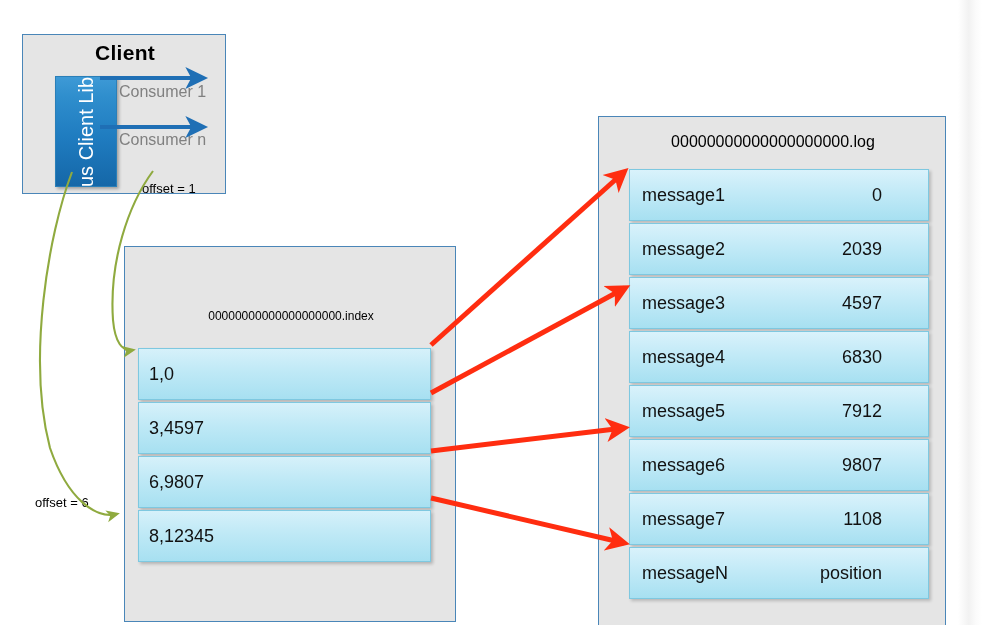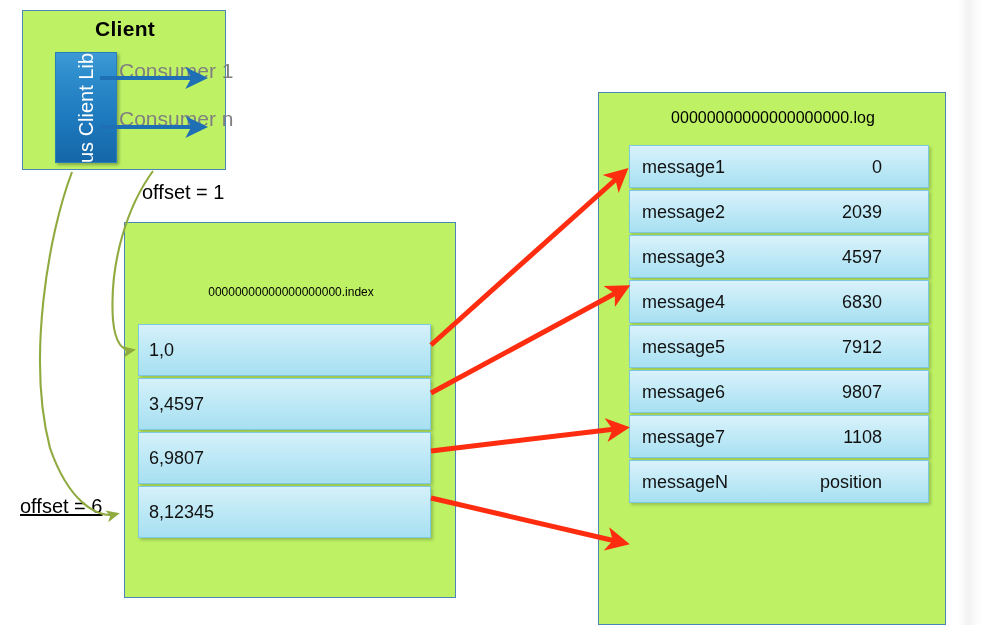--- a/index.html
+++ b/index.html
@@ -21,23 +21,24 @@
     top: 0;
     right: 0;
     width: 24px;
     height: 625px;
     background: linear-gradient(to right, #ffffff 0%, #f2f2f2 45%, #fbfbfb 75%, #ffffff 100%);
   }
 
   
   .panel {
     position: absolute;
-    background: #bef264;
+    background: #e5e5e5;
     border: 1.6px solid #4a86b8;
     box-sizing: border-box;
+    margin-top: 24px;
   }
 
   
   #client-box {
     left: 22px;
     top: 10px;
     width: 204px;
     height: 160px;
   }
   #client-title {
@@ -70,21 +71,21 @@
     transform: translate(-50%, -50%) rotate(-90deg);
     transform-origin: center center;
     white-space: nowrap;
     color: #ffffff;
     font-size: 20px;
     line-height: 1;
   }
   .consumer-label {
     position: absolute;
     color: #808080;
-    font-size: 21px;
+    font-size: 16px;
     white-space: nowrap;
   }
   #consumer-1-label { left: 96px; top: 48px; }
   #consumer-n-label { left: 96px; top: 96px; }
 
   
   #index-box {
     left: 124px;
     top: 222px;
     width: 332px;
@@ -141,21 +142,21 @@
     color: #000000;
   }
   #log-rows {
     position: absolute;
     left: 30px;
     top: 52px;
     width: 300px;
   }
   .log-row {
     position: relative;
-    height: 43px;
+    height: 52px;
     margin-bottom: 2px;
     background: linear-gradient(to bottom, #d9f2fb 0%, #c2eaf7 45%, #a7e0f1 100%);
     border: 1px solid #7ec8e0;
     box-shadow: 2px 2px 3px rgba(0,0,0,.20);
     box-sizing: border-box;
   }
   .log-row .msg {
     position: absolute;
     left: 12px;
     top: 50%;
@@ -168,26 +169,26 @@
     right: 46px;
     top: 50%;
     transform: translateY(-50%);
     font-size: 18px;
     color: #111111;
   }
 
   
   .offset-label {
     position: absolute;
-    font-size: 20px;
+    font-size: 13px;
     color: #000000;
     white-space: nowrap;
   }
   #offset-1-label { left: 142px; top: 181px; }
-  #offset-6-label { left: 20px; top: 495px; text-decoration: underline; }
+  #offset-6-label { left: 35px; top: 495px; }
 
   
   #overlay {
     position: absolute;
     left: 0;
     top: 0;
     width: 982px;
     height: 625px;
     pointer-events: none;
   }

